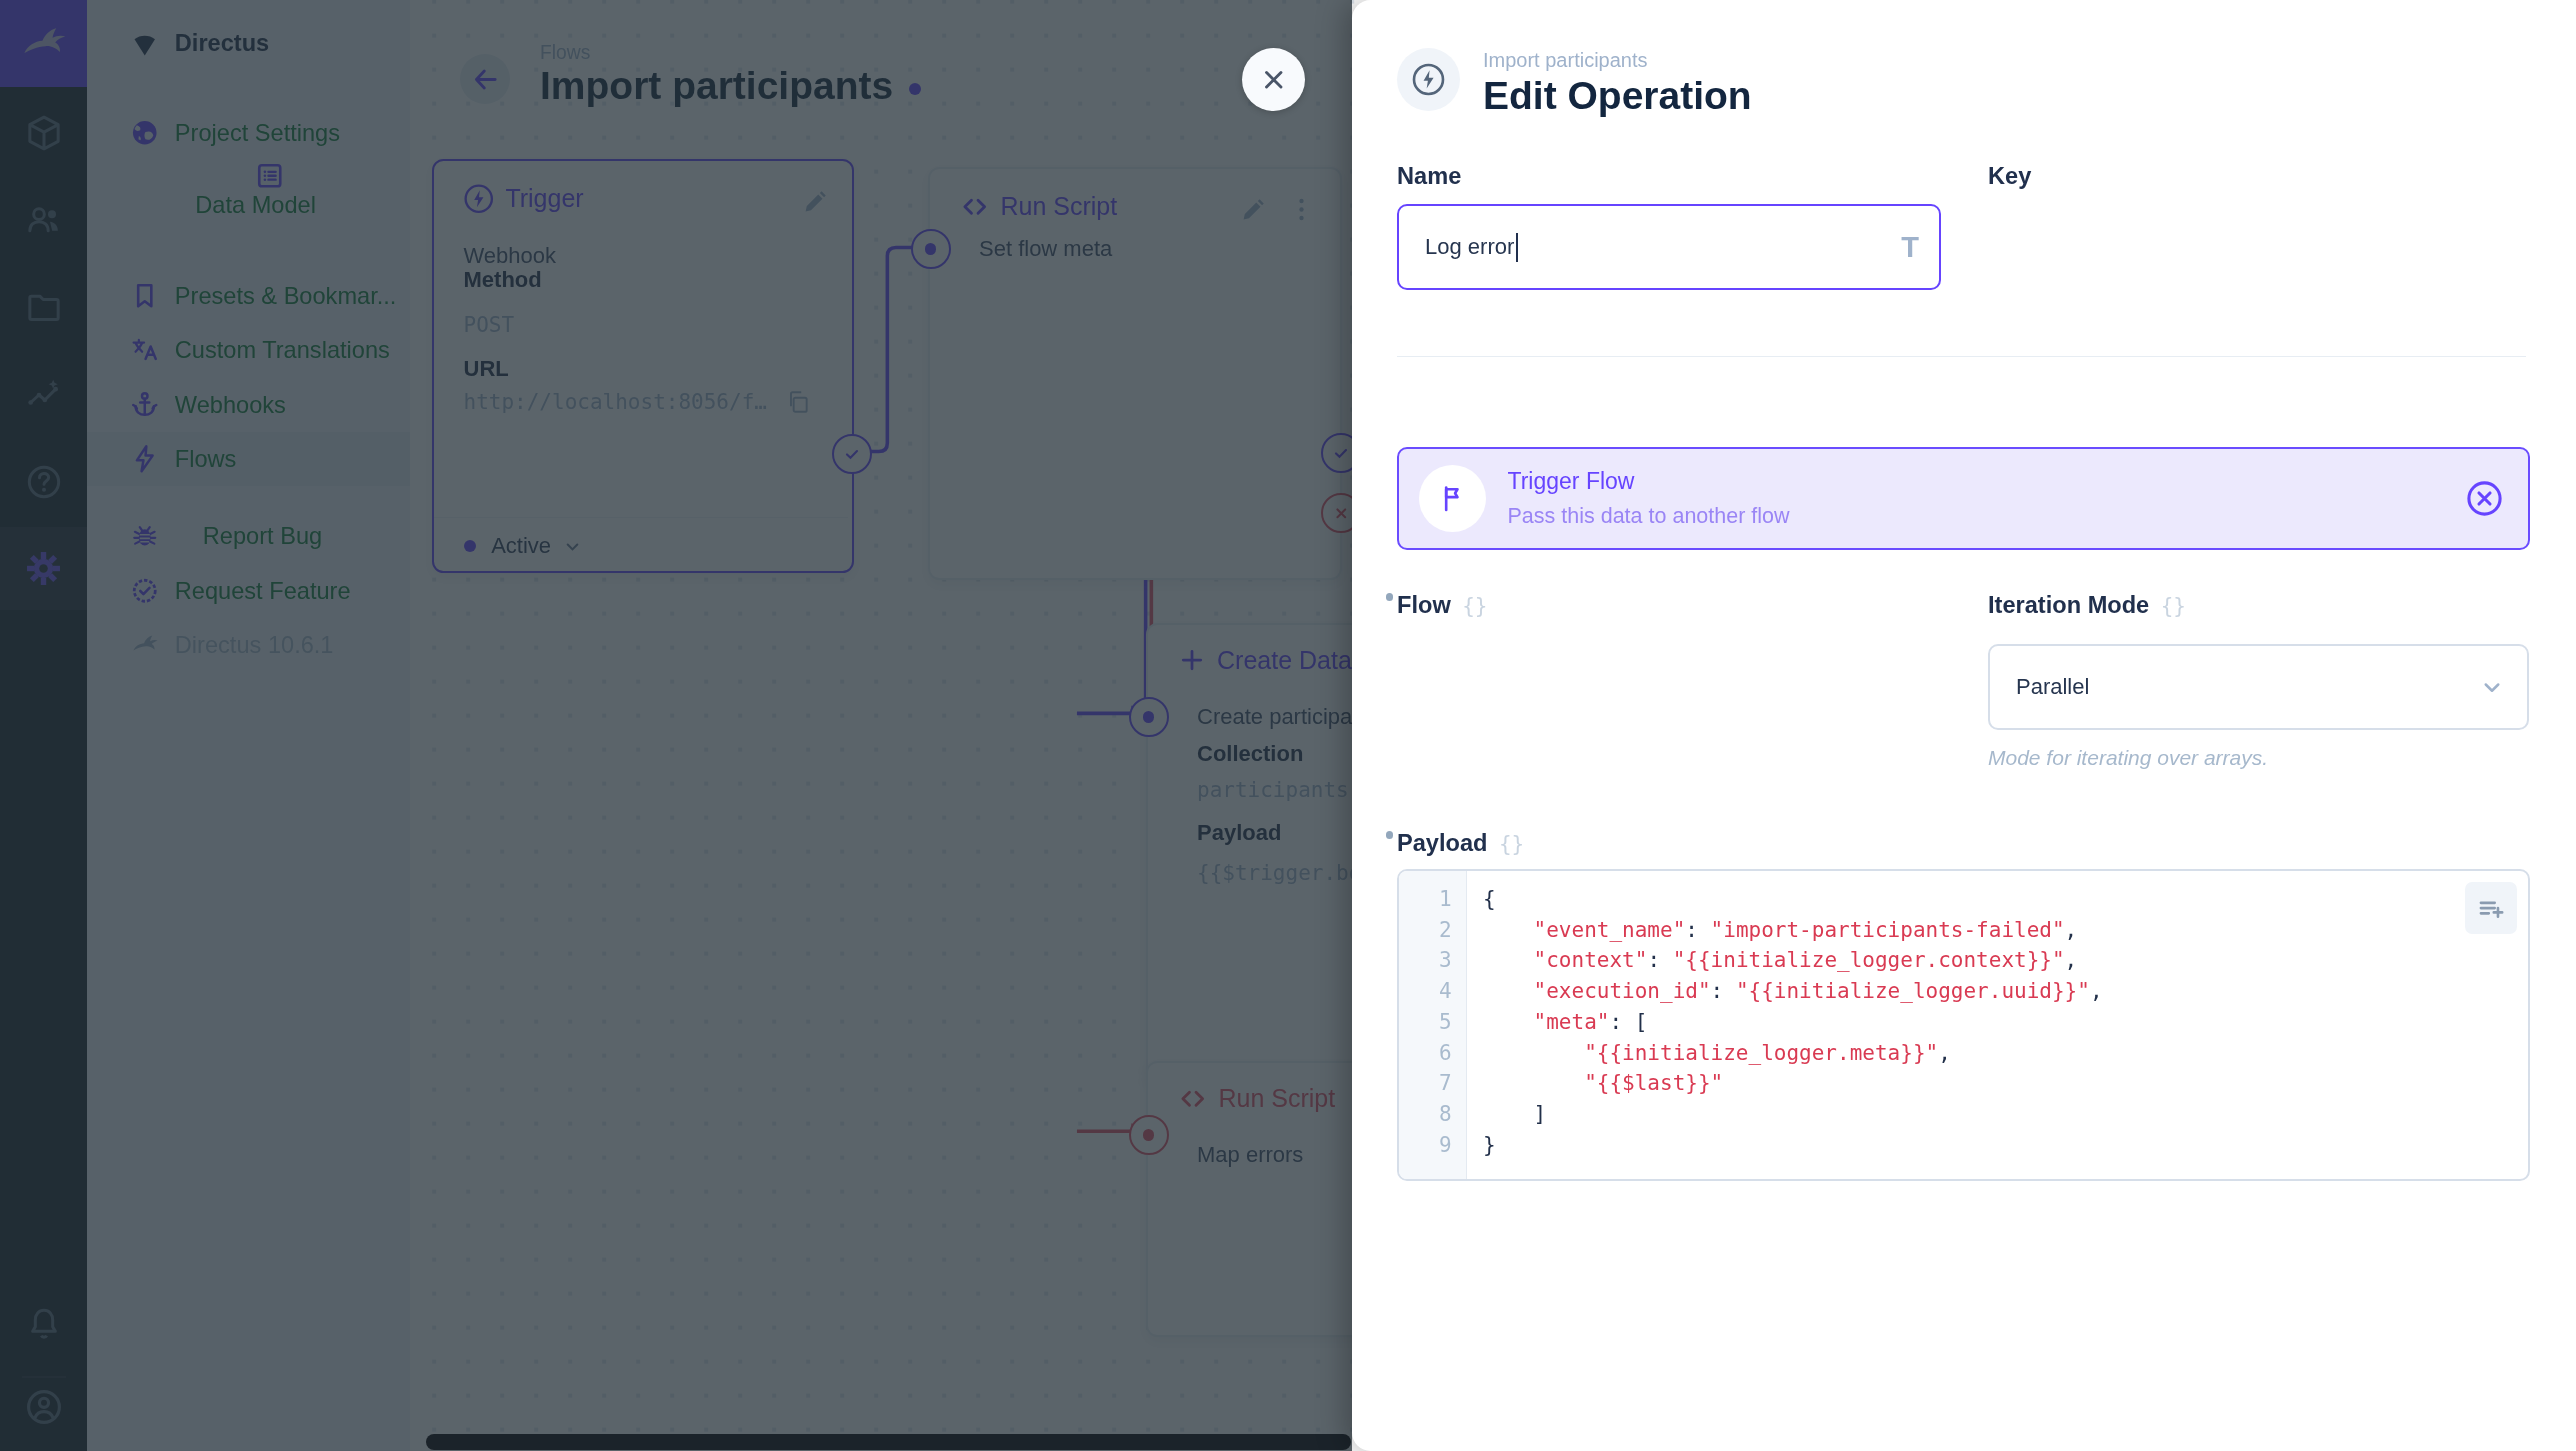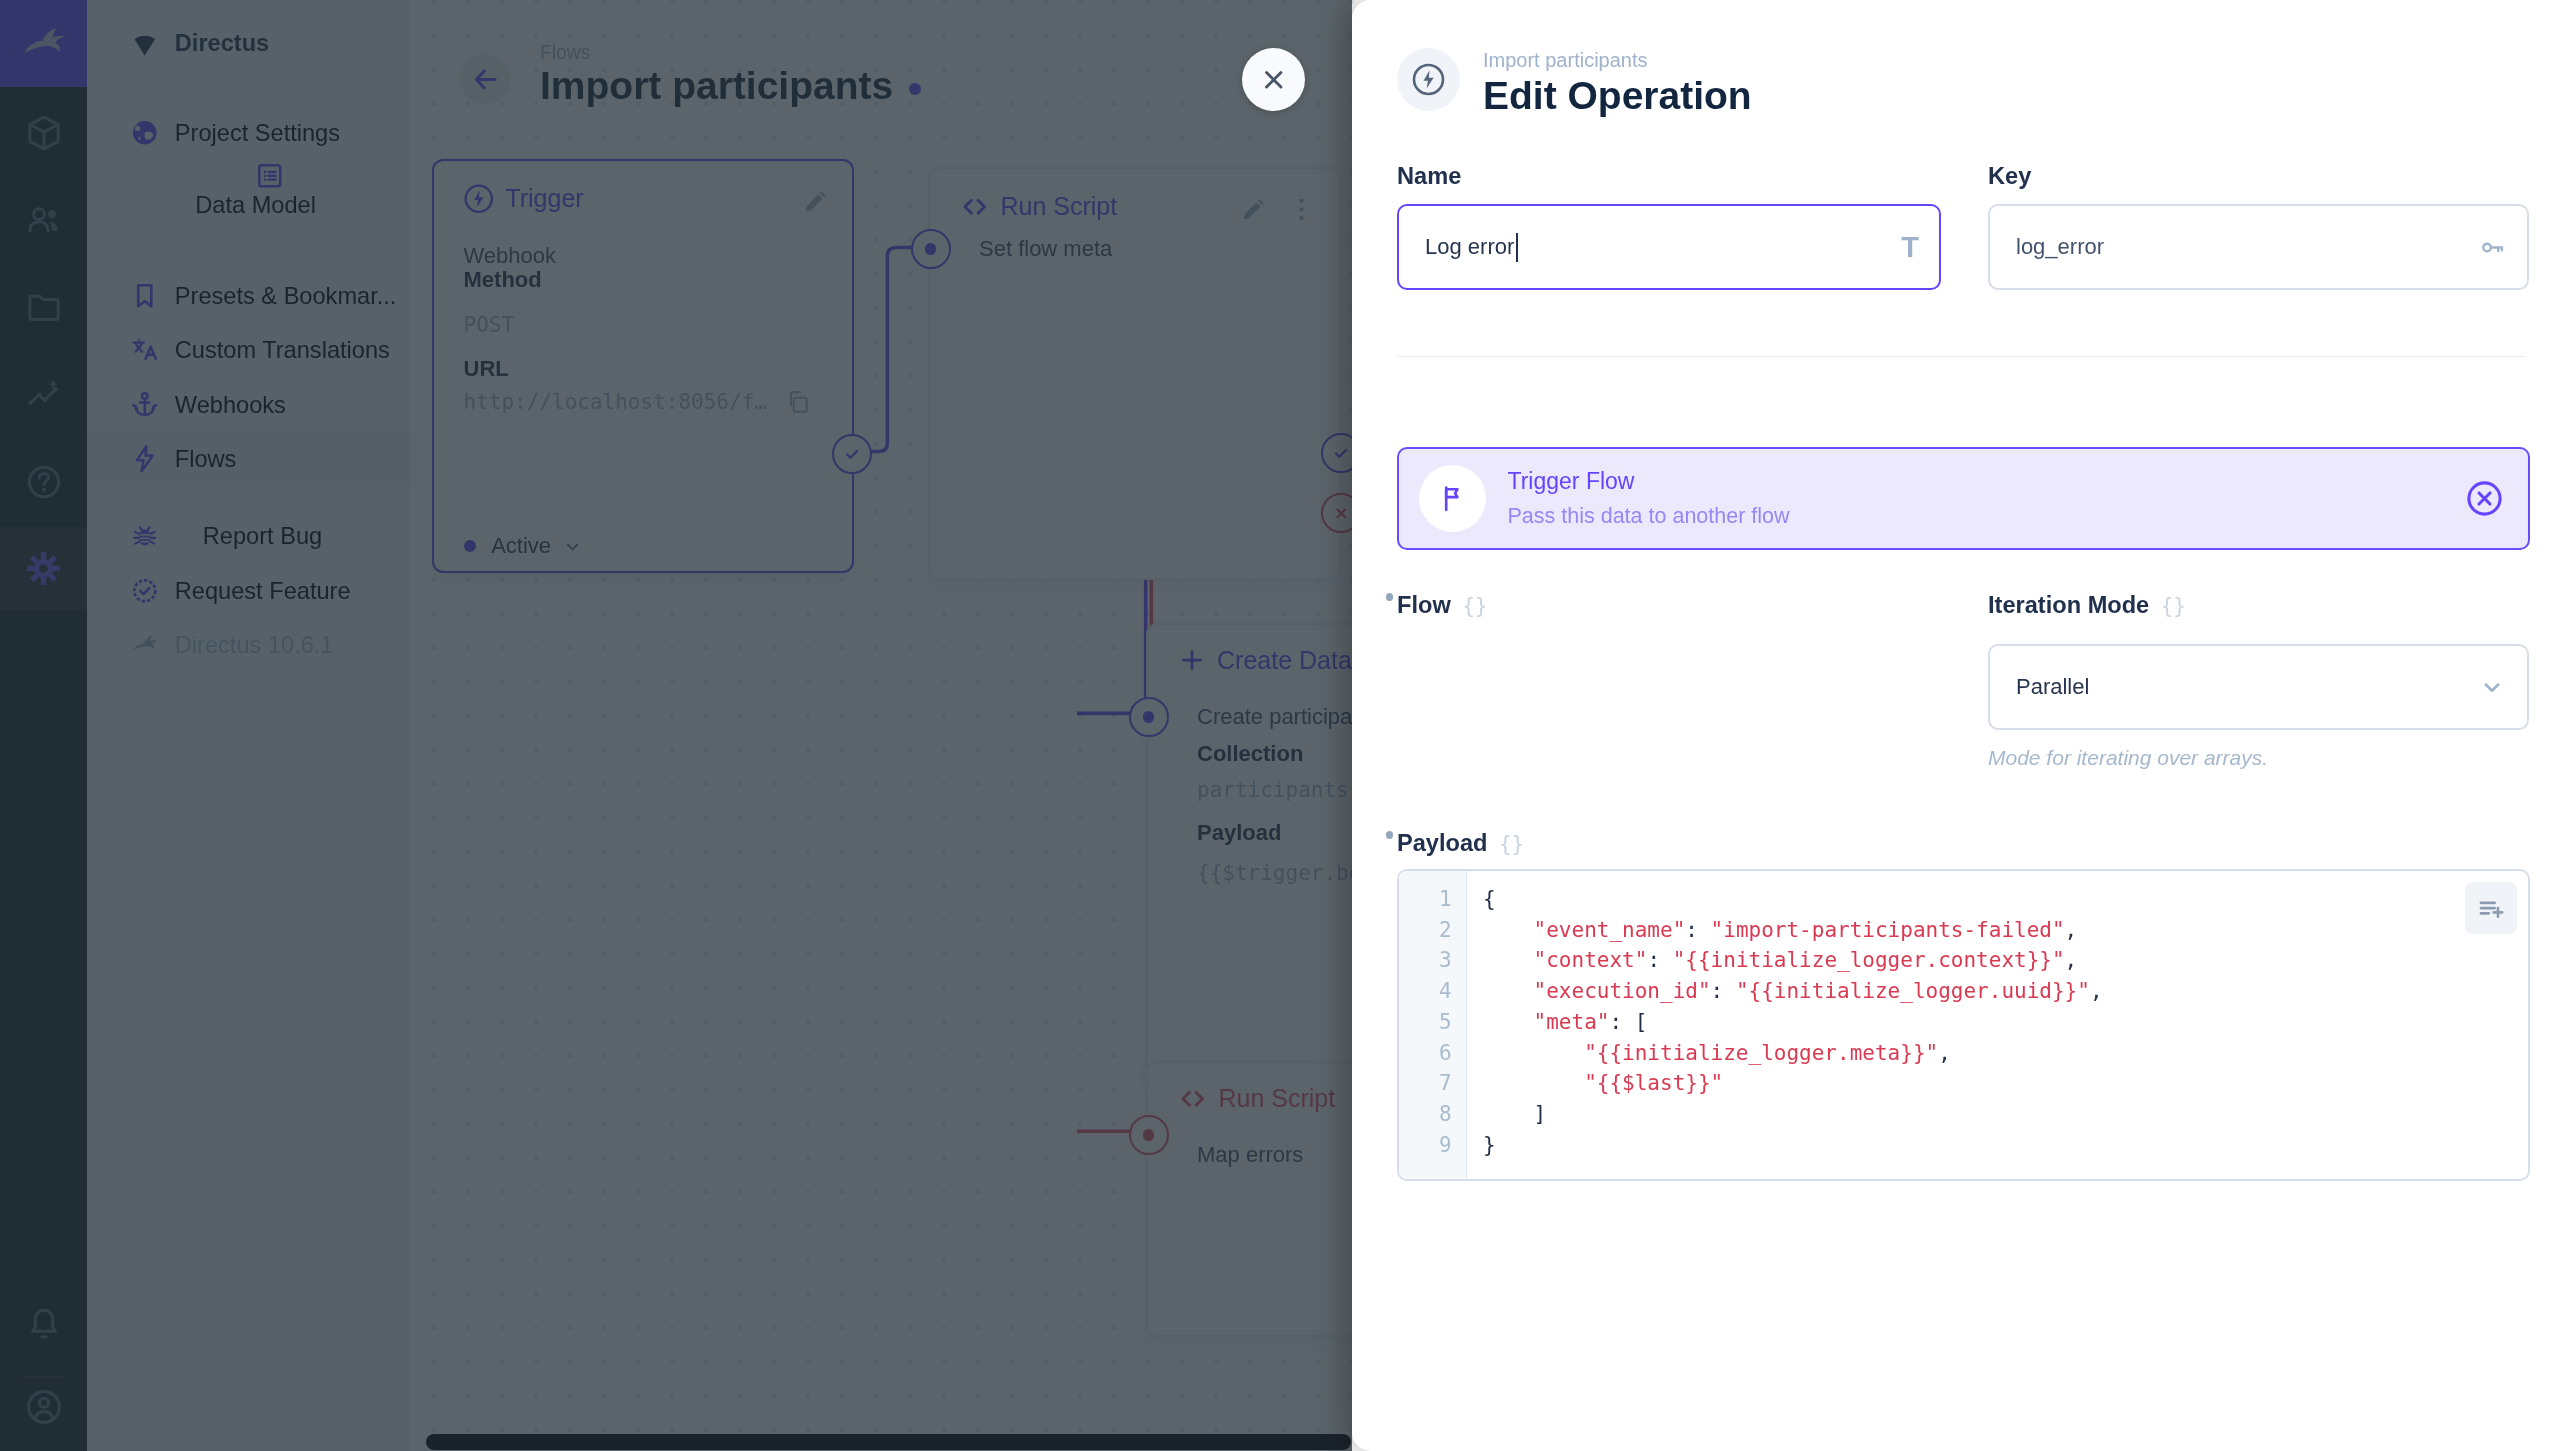--- a/index.html
+++ b/index.html
@@ -9,21 +9,21 @@
   
   #modulebar{left:0;top:0;width:87px;height:1451px;background:#1B242E;}
   #logo-square{left:0;top:0;width:87px;height:87px;background:#6644FF;display:flex;align-items:center;justify-content:center;}
   .mod-icon{left:0;width:87px;height:74px;display:flex;align-items:center;justify-content:center;}
   .mod-active{background:#2A333E;}
   #mod-divider{left:21.5px;width:44px;height:2.1px;background:#2A333E;top:1376px;}
   
   #sidebar{left:87px;top:0;width:323px;height:1451px;background:#F0F4F9;}
   .side-row{left:0;width:323px;height:54px;display:flex;align-items:center;}
   .side-row .ic{width:31.5px;height:31.5px;margin-left:42px;flex:0 0 auto;}
-  .side-row .lb{margin-left:14.3px;font-size:23.6px;color:#000000;white-space:nowrap;overflow:hidden;}
+  .side-row .lb{margin-left:14.3px;font-size:23.6px;color:#15803d;white-space:nowrap;overflow:hidden;}
   .side-active{background:#E2E9F1;}
   #project-row{height:87px;}
   #project-row .lb{font-weight:700;color:#21304D;}
   .muted-lb{color:#A9BBCE !important;}
   
   #canvas{left:410px;top:0;width:2166px;height:1451px;background:#fff;
     background-image:radial-gradient(circle,#DFE6EE 2.5px,transparent 2.5px);
     background-size:34px 34px;background-position:7.2px 18.6px;}
   .panel{background:#fff;border:2.1px solid #E8EDF4;border-radius:11.4px;box-shadow:0 4.3px 13px rgba(23,41,64,.07);}
   .panel-trigger{border-color:#6644FF;}
@@ -379,29 +379,20 @@
     <div class="abs" style="left:131px;top:74px;font-size:39px;font-weight:700;color:#13263F;">Edit Operation</div>
 
     <div class="abs d-label" style="left:45px;top:163px;">Name</div>
     <div class="abs d-input d-input-focus" style="left:45px;top:204px;width:540px;">
       <span class="val">Log error</span>
         <span class="caret"></span>
       <span class="end-ic" style="font-size:29px;font-weight:700;color:#9FB2CB;">T</span>
     </div>
 
     <div class="abs d-label" style="left:636px;top:163px;">Key</div>
-    <div class="abs d-input" style="left:636px;top:204px;width:537px;">
-      <span class="val" style="color:#43526C;">log_error</span>
-      <span class="end-ic">
-        <svg width="29" height="29" viewBox="0 0 24 24">
-          <circle cx="7.5" cy="12" r="3.1" stroke="#9FB2CB" stroke-width="1.9" fill="none"></circle>
-          <path d="M10.6 12 H20 M16.8 12 V15 M19.8 12 V14.4" stroke="#9FB2CB" stroke-width="1.9" fill="none" stroke-linecap="round"></path>
-        </svg>
-      </span>
-    </div>
 
     <div class="abs" style="left:45px;top:356px;width:1129px;height:1.4px;background:#E7EDF3;"></div>
 
     <div id="banner" class="abs" style="left:45px;top:447px;width:1129px;height:99px;">
       <div class="flag-circle">
         <svg width="31.5" height="31.5" viewBox="0 0 24 24">
           <path d="M7 3.5 V20.5" stroke="#6644FF" stroke-width="2" stroke-linecap="round"></path>
           <path d="M7 4.8 H15.6 L13.8 7.8 L15.6 10.8 H7 Z" fill="none" stroke="#6644FF" stroke-width="2" stroke-linejoin="round"></path>
         </svg>
       </div>

